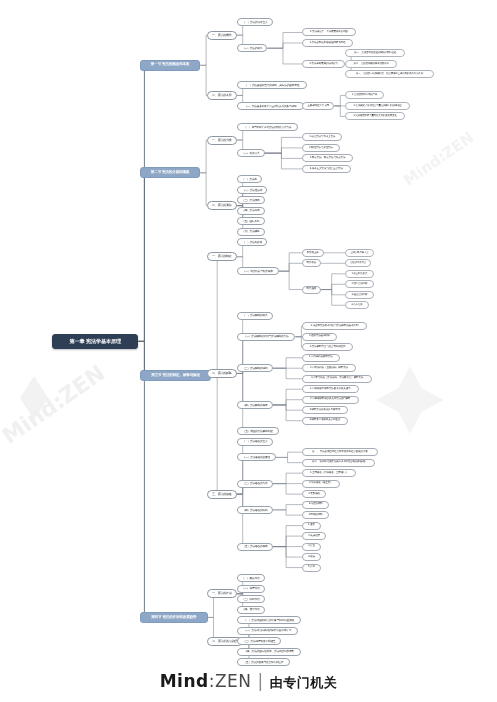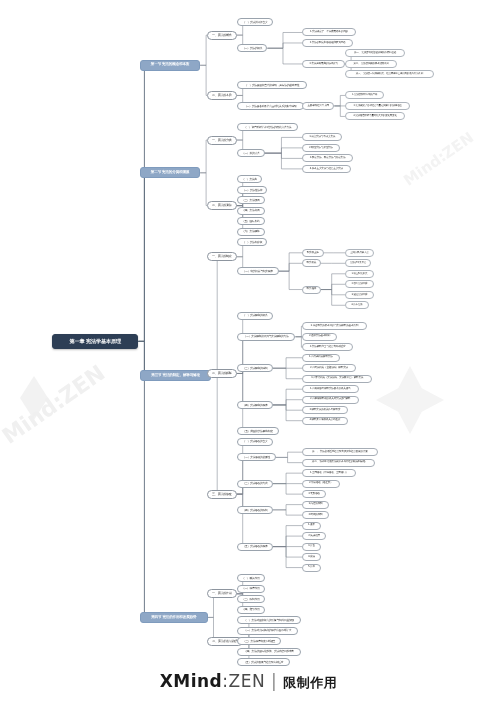--- a/index.html
+++ b/index.html
@@ -254,15 +254,15 @@
       <div class="node n-l3" style="left: 237px; top: 605.541px; width: 27.6px; height: 8px; font-size: 2.7px;">（四）指引作用</div>
       <div class="node n-l2" style="left: 207px; top: 636.516px; width: 35.9px; height: 9px; font-size: 3px;">二、宪法的发展趋势</div>
       <div class="node n-l3" style="left: 237px; top: 616.033px; width: 64px; height: 8px; font-size: 2.7px;">（一）宪法对国家权力的监督与制约日益加强</div>
       <div class="node n-l3" style="left: 237px; top: 626.525px; width: 61.2px; height: 8px; font-size: 2.7px;">（二）宪法对公民权利的保护范围不断扩大</div>
       <div class="node n-l3" style="left: 237px; top: 637.016px; width: 44.4px; height: 8px; font-size: 2.7px;">（三）宪法保障制度不断健全</div>
       <div class="node n-l3" style="left: 237px; top: 647.508px; width: 64px; height: 8px; font-size: 2.7px;">（四）宪法的国际化趋势、宪法内容日趋丰富</div>
       <div class="node n-l3" style="left: 237px; top: 658px; width: 52.8px; height: 8px; font-size: 2.7px;">（五）宪法的发展与社会现实相适应</div>
     </div>
 
   <div class="footer">
-    <span class="b">XMind</span><span class="z">:</span><span class="z">ZEN</span><span class="sep">|</span><span class="tm">限制作用</span>
+    <span class="b">Mind</span><span class="z">:</span><span class="z">ZEN</span><span class="sep">|</span><span class="tm">由专门机关</span>
   </div>
 </div>
 
 </body></html>

